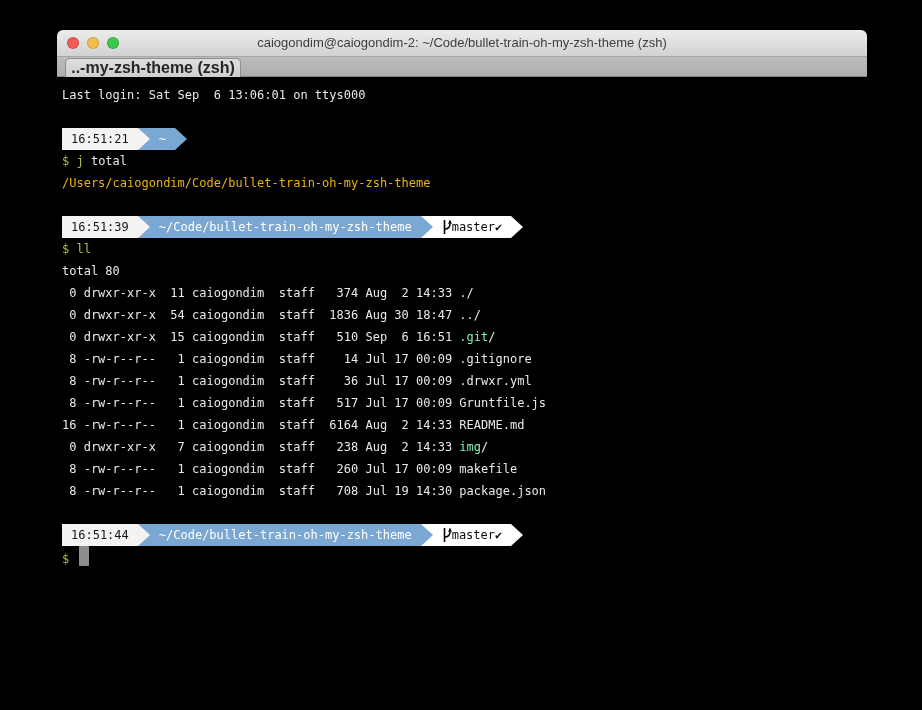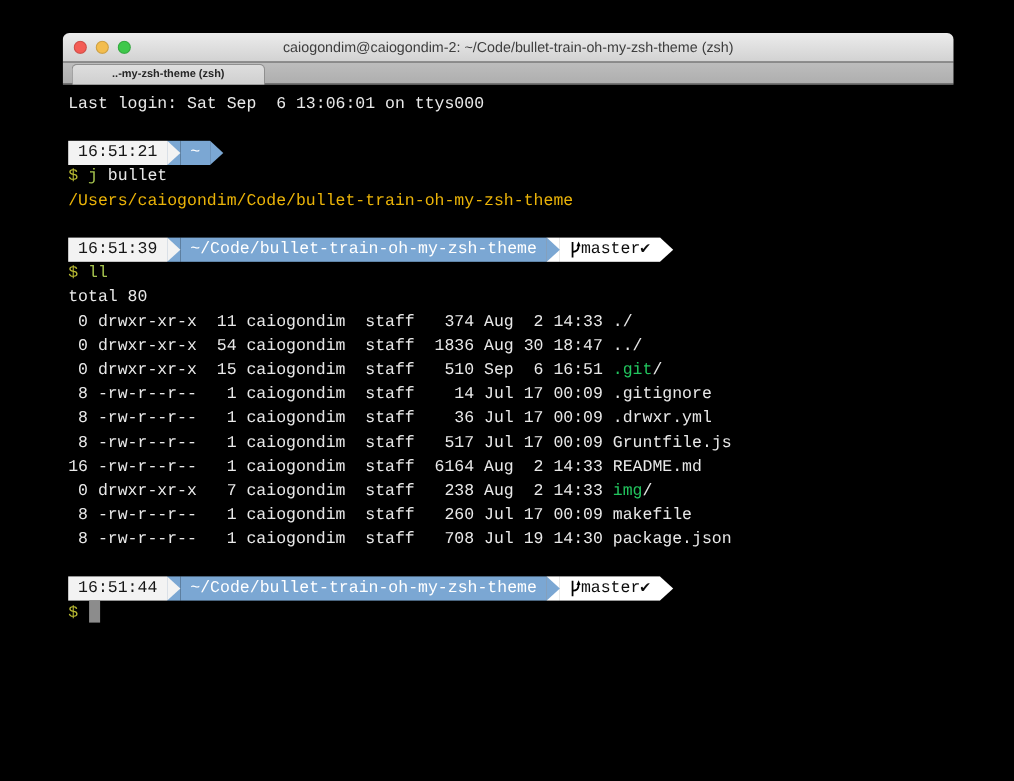--- a/index.html
+++ b/index.html
@@ -30,35 +30,35 @@
   
   .tabbar {
     height:20px; background:linear-gradient(#bdbdbd,#aeaeae);
     border-bottom:1px solid #858585; position:relative;
   }
   .tab {
     position:absolute; left:8px; top:1px; width:176px; height:19px;
     background:linear-gradient(#dedede,#cfcfcf);
     border:1px solid #8f8f8f; border-bottom:none;
     border-radius:5px 5px 0 0;
-    font-family:"Liberation Sans", sans-serif; font-size:10px; font-weight:700;
+    font-family:"Liberation Sans", sans-serif; font-size:16px; font-weight:700;
     color:#262626; text-align:center; line-height:18px;
   }
 
   
   .term {
     background:#000; color:#e9e9e9;
     padding:7px 0 0 5px;
-    font-size:15px; line-height:22px;font-family:Liberation Mono, monospace;
+    font-size:12px; line-height:22px;
   }
   .tline { white-space:pre; min-height:22px; }
   .red  { color:#eab308; }
   .psym { color:#b9ba32; }
   .cmd  { color:#a6c44e; }
-  .dirname { color:#22c55e; }
+  .dirname { color:#86efac; }
 
   
   .pline { display:flex; align-items:center; height:22px; }
   .seg { height:22px; line-height:22px; padding:0 9px; white-space:pre; }
   .seg.time { background:#f3f3f3; color:#151515; }
   .seg.path { background:#7ba7d3; color:#ffffff; }
   .seg.git  { background:#ffffff; color:#0d0d0d; display:flex; align-items:center; }
   .sep { position:relative; width:12px; height:22px; flex:0 0 12px; }
   .sep::before {
     content:""; position:absolute; left:0; top:0; width:0; height:0;
@@ -100,21 +100,21 @@
     <div class="tline">Last login: Sat Sep  6 13:06:01 on ttys000</div>
     <div class="tline"></div>
 
     <div class="pline">
       <span class="seg time">16:51:21</span>
       <span class="sep sw-b"></span>
       <span class="seg path">~</span>
       <span class="sep sb-k"></span>
     </div>
 
-    <div class="tline"><span class="psym">$</span><span class="cmd"> j</span><span> bullet</span></div>
+    <div class="tline"><span class="psym">$</span><span class="cmd"> j</span><span> total</span></div>
     <div class="tline red">/Users/caiogondim/Code/bullet-train-oh-my-zsh-theme</div>
     <div class="tline"></div>
 
     <div class="pline">
       <span class="seg time">16:51:39</span>
       <span class="sep sw-b"></span>
       <span class="seg path">~/Code/bullet-train-oh-my-zsh-theme</span>
       <span class="sep sb-w"></span>
       <span class="seg git">
         <svg class="branch-svg" width="10" height="16" viewBox="0 0 10 16">

